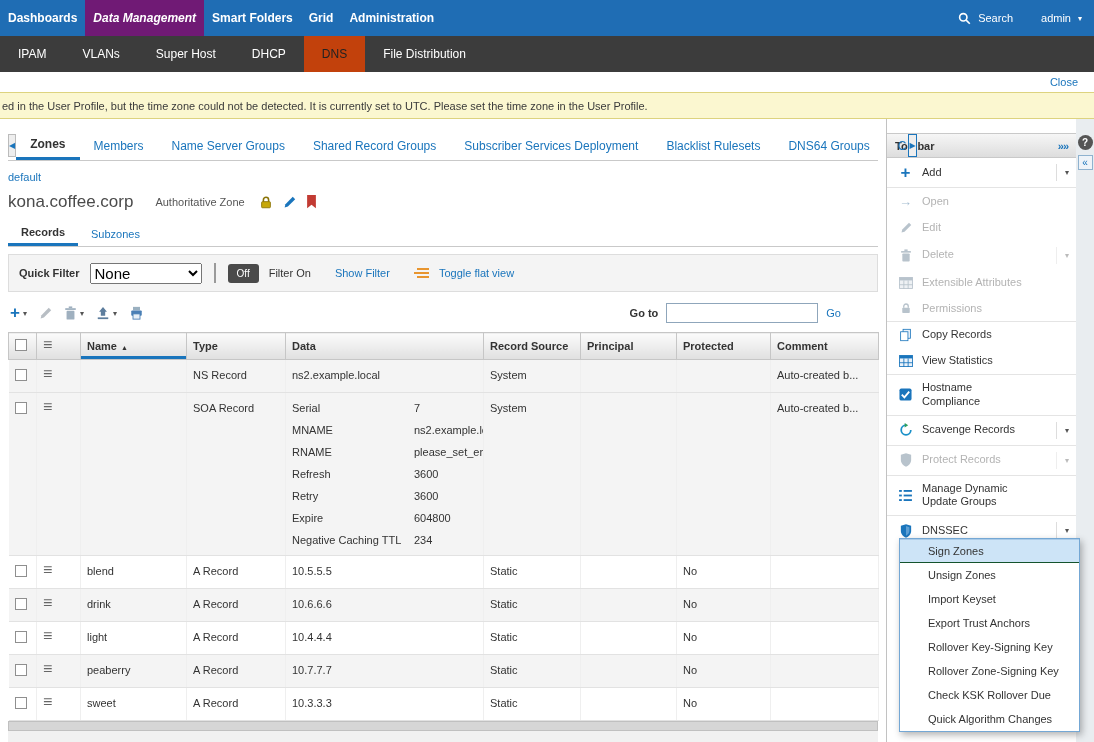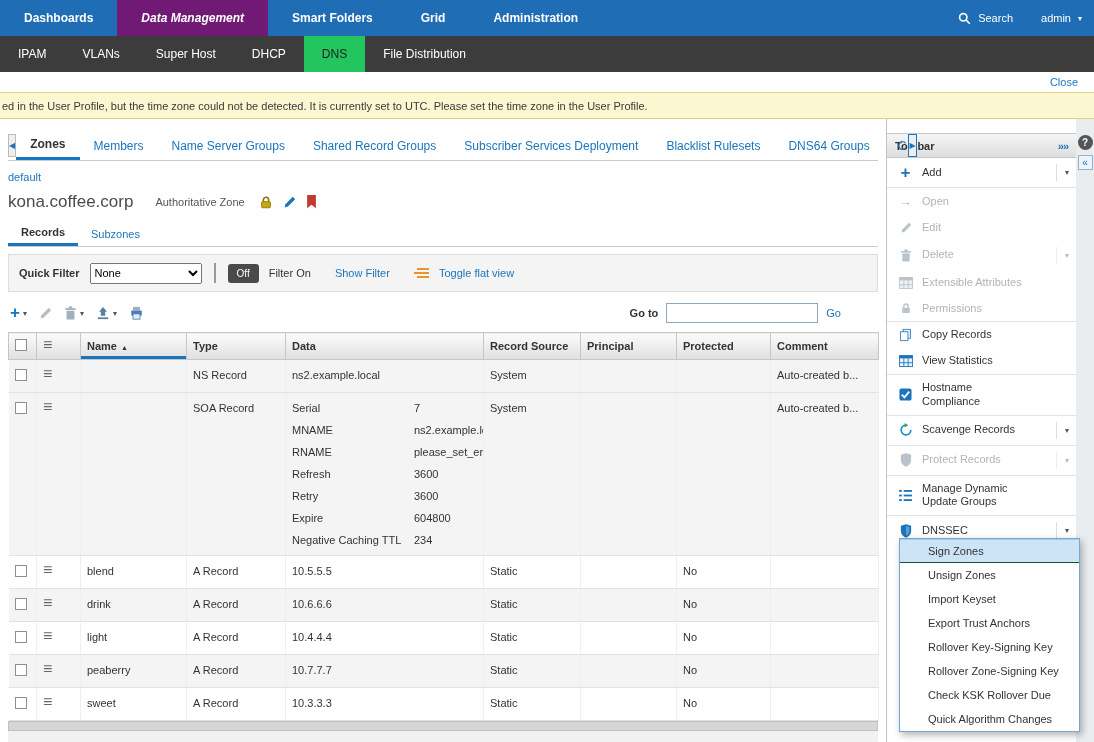--- a/index.html
+++ b/index.html
@@ -1,26 +1,26 @@
 <!DOCTYPE html>
 <html><head>
 <meta charset="utf-8">
 <style>
   *{margin:0;padding:0;box-sizing:border-box;}
   body{font-family:"Liberation Sans",sans-serif;}
   .page{width:1094px;height:742px;position:relative;overflow:hidden;background:#e9edf0;font-size:11px;color:#333;}
   
   .topnav{height:36px;background:#1f6db4;display:flex;align-items:stretch;}
-  .topnav-item{display:flex;align-items:center;padding:0 24px;color:#fff;font-size:12px;font-weight:bold;cursor:pointer;}
+  .topnav-item{display:flex;align-items:center;padding:0 8px;color:#fff;font-size:12px;font-weight:bold;cursor:pointer;}
   .topnav-item.active{background:#701a75;font-style:italic;}
   .topnav-right{margin-left:auto;display:flex;align-items:center;gap:7px;padding-right:12px;color:#fff;}
   
   .subnav{height:36px;background:#3c3c3c;display:flex;}
   .subnav-item{display:flex;align-items:center;padding:0 18px;color:#fff;font-size:12px;cursor:pointer;}
-  .subnav-item.active{background:#22c55e;color:#222;}
+  .subnav-item.active{background:#c2410c;color:#222;}
   .close-row{height:20px;background:#fff;display:flex;align-items:center;justify-content:flex-end;padding-right:16px;}
   .link{color:#1a75bc;cursor:pointer;}
   .banner{height:27px;background:#fbf7d0;border-top:1px solid #ddd37f;border-bottom:1px solid #ddd37f;display:flex;align-items:center;padding-left:2px;color:#3a3a3a;}
   
   .main{display:flex;height:623px;}
   .content{width:886px;background:#fff;padding:12px 8px 0;position:relative;}
   .tabstrip{display:flex;align-items:stretch;border-bottom:1px solid #c9c9c9;height:30px;}
   .tabscroll{width:17px;margin:3px 0;background:#eee;border:1px solid #bbb;color:#1a75bc;font-size:8px;display:flex;align-items:center;justify-content:center;cursor:pointer;}
   .tabscroll.right{border-color:#1a75bc;margin-left:auto;}
   .tab{display:flex;align-items:center;padding:0 14px;color:#1a75bc;font-size:12px;cursor:pointer;white-space:nowrap;}
@@ -29,21 +29,21 @@
   .titlerow{display:flex;align-items:center;height:34px;}
   .zone-title{font-size:17px;color:#4b4b4b;}
   .zone-type{margin-left:22px;color:#555;}
   .title-icons{display:flex;gap:10px;align-items:center;margin-left:14px;}
   .subtabs{display:flex;border-bottom:1px solid #c9c9c9;height:26px;margin-top:2px;}
   .subtab{display:flex;align-items:center;padding:0 13px;color:#1a75bc;cursor:pointer;}
   .subtab.active{color:#333;font-weight:bold;border-bottom:3px solid #1a75bc;}
   
   .filterbar{margin-top:7px;height:38px;background:#f4f4f4;border:1px solid #ddd;display:flex;align-items:center;gap:10px;padding:0 10px;}
   .fb-label{font-weight:bold;}
-  .fb-select{height:21px;width:112px;font-size:11px;font-family:inherit;}
+  .fb-select{height:21px;width:112px;font-size:15px;font-family:inherit;}
   .fb-div{width:2px;height:20px;background:#9a9a9a;margin:0 2px;}
   .offbtn{background:#4a4a4a;color:#fff;border-radius:3px;padding:4px 9px;font-size:10px;cursor:pointer;}
   .gap-l{margin-left:14px;}
   
   .actionbar{display:flex;align-items:center;margin-top:8px;gap:8px;height:26px;}
   .ab-grp{display:flex;align-items:center;gap:3px;padding:2px 2px;cursor:pointer;}
   .plus{color:#1a75bc;font-size:17px;font-weight:bold;line-height:12px;}
   .caret{font-size:8px;color:#555;}
   .goto{margin-left:auto;display:flex;align-items:center;gap:8px;margin-right:37px;}
   .gt-label{font-weight:bold;}

